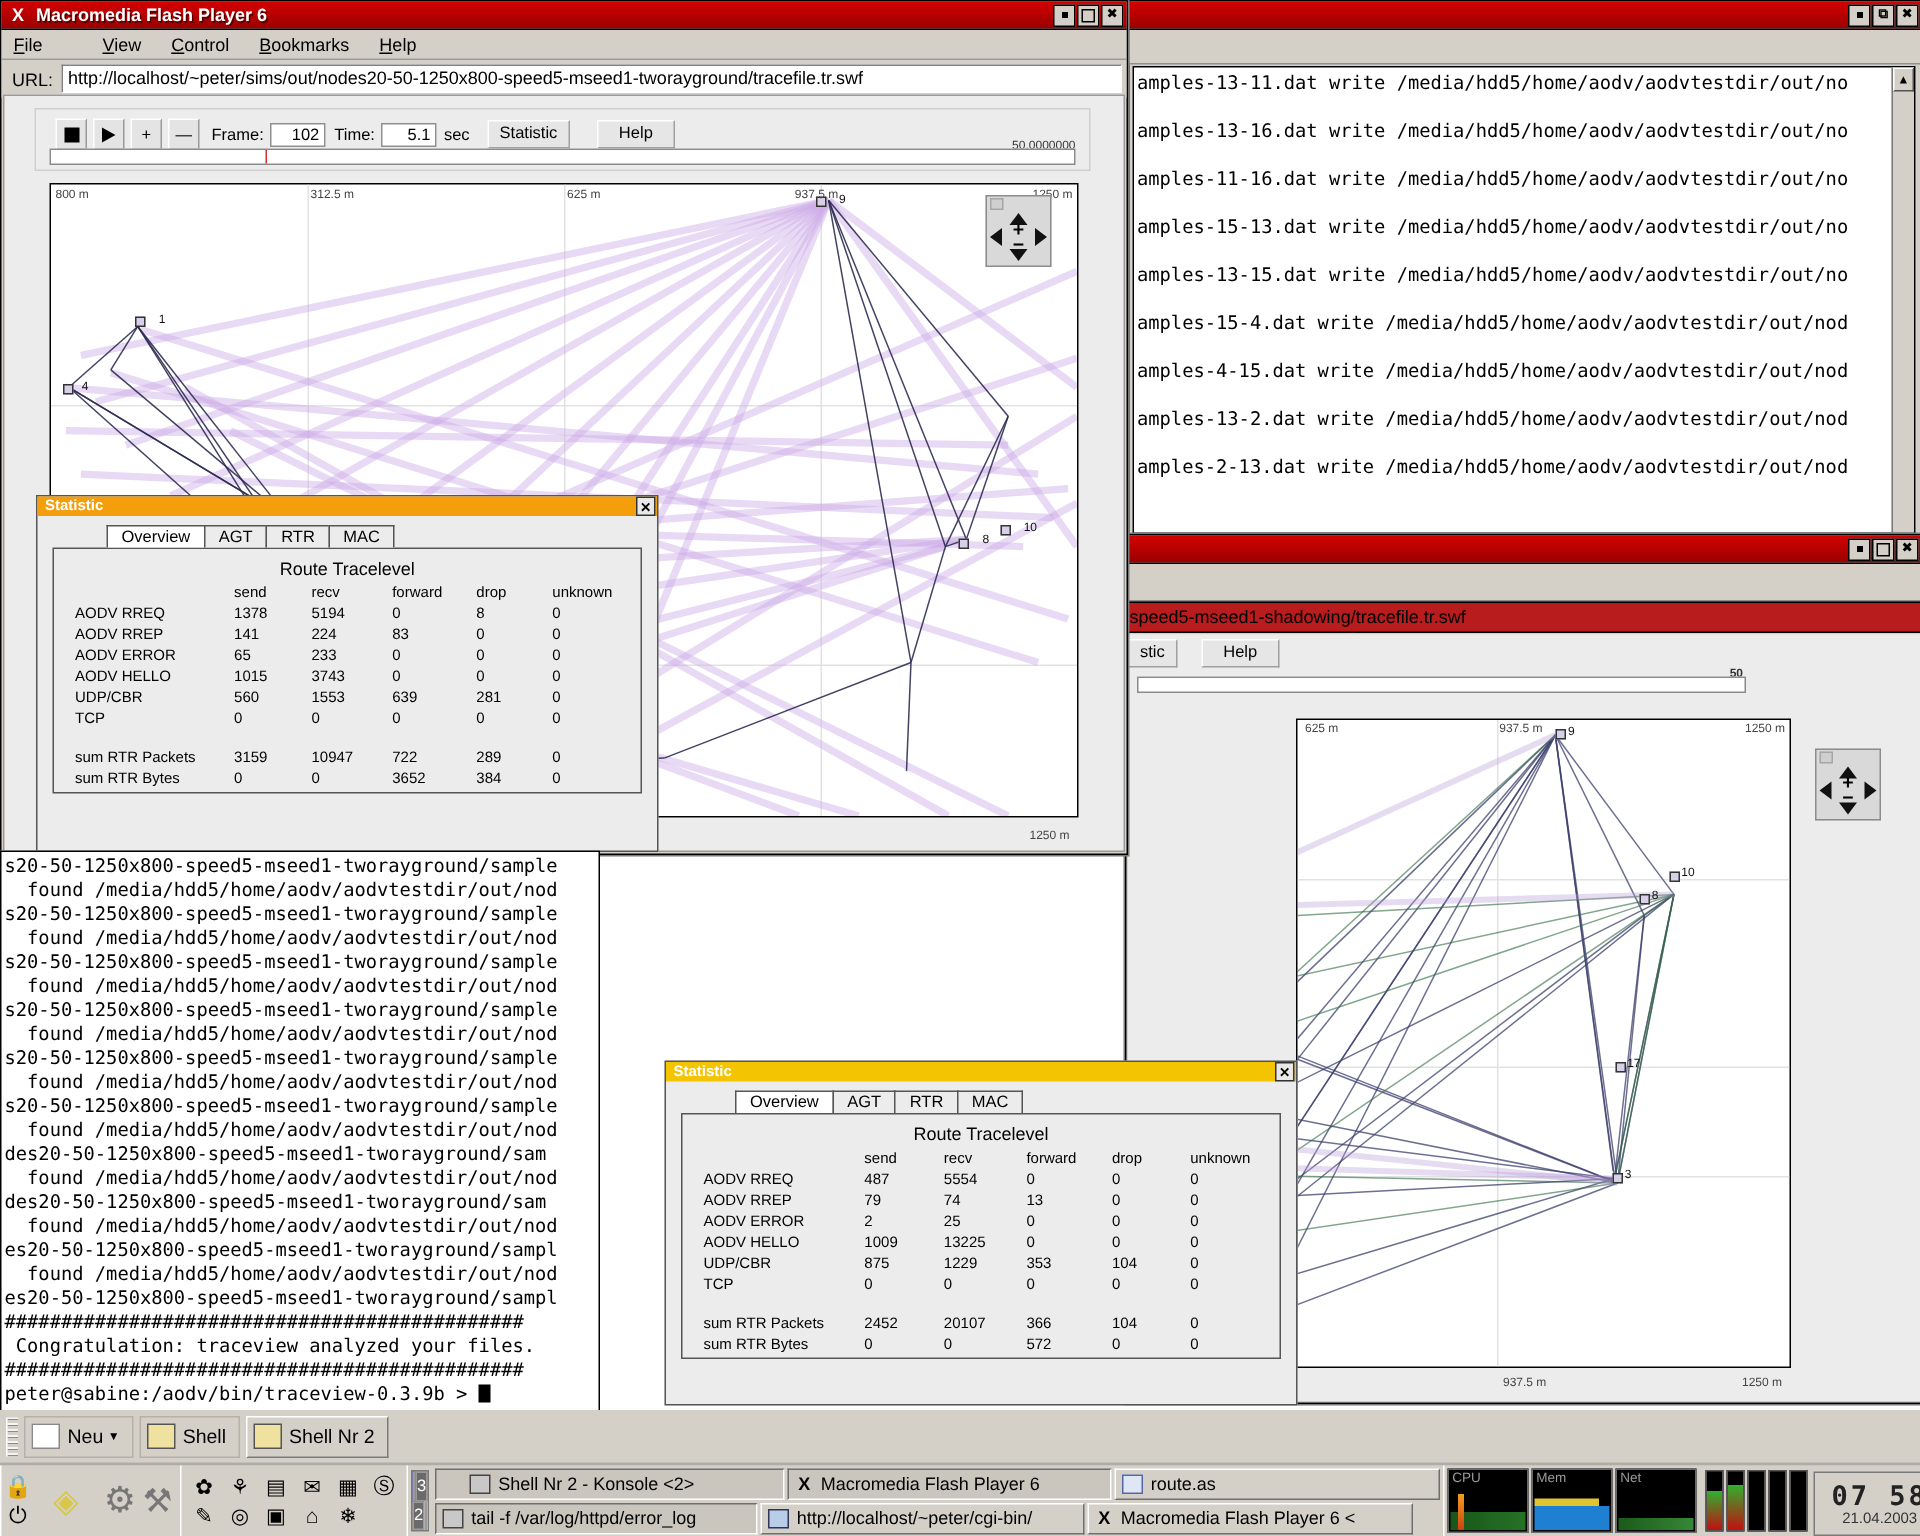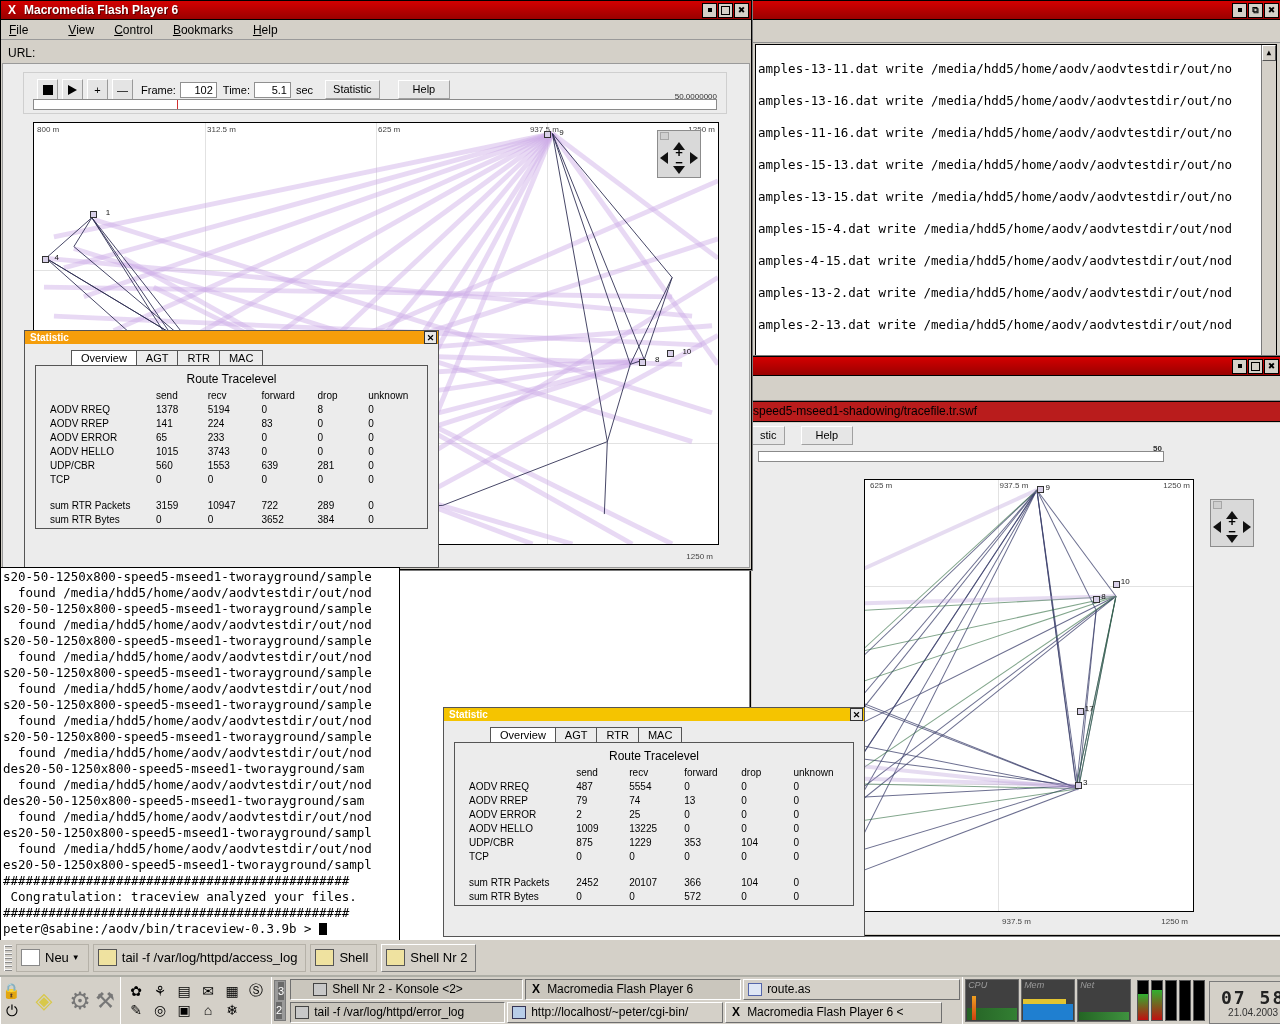--- a/index.html
+++ b/index.html
@@ -130,21 +130,21 @@
           display:flex;align-items:center;justify-content:center;color:#333;}
   .pgcell.active{background:#6a6a6a;color:#fff;}
   .tasklist{flex:1;display:flex;flex-direction:column;justify-content:center;gap:2px;padding:2px 2px;}
   .taskrow{display:flex;gap:2px;}
   .taskbtn{display:flex;align-items:center;height:19px;padding:0 4px;font-size:12px;
            border:1px solid #fff;border-right-color:#6f6f6f;border-bottom-color:#6f6f6f;
            background:#d4d0c8;white-space:nowrap;overflow:hidden;}
   .taskbtn.pressed{border:1px solid #6f6f6f;border-right-color:#fff;border-bottom-color:#fff;
                    background:#cac6bd;}
   .monitors{display:flex;align-items:center;gap:2px;padding:2px;}
-  .mon{width:52px;height:41px;background:#404040;border:1px solid #6a6a6a;position:relative;font-style:italic;}
+  .mon{width:52px;height:41px;background:#000000;border:1px solid #6a6a6a;position:relative;}
   .mon .ttl{position:absolute;left:2px;top:0;font-size:9px;color:#9a9a9a;}
   .vu{width:10px;height:39px;background:#000;border:1px solid #555;position:relative;}
   .clockbox{width:86px;height:41px;border:1px solid #7a7a7a;background:#d4d0c8;
             display:flex;flex-direction:column;align-items:center;justify-content:center;}
   .clocktime{font-family:"DejaVu Sans Mono",monospace;font-size:18px;font-weight:bold;
              letter-spacing:2px;color:#222;line-height:19px;}
   .clockdate{font-size:10px;color:#333;}
 
   .wallpaper{position:absolute;inset:0;background:#ffffff;}
 </style>
@@ -159,21 +159,21 @@
     <div class="tb-btns">
       <div class="tb-btn">
           <span class="sq"></span>
         </div>
       <div class="tb-btn">⧉</div>
       <div class="tb-btn">✖</div>
     </div>
   </div>
   <div style="height:22px;background:#d4d0c8;border-bottom:1px solid #8f8f8f;"></div>
   <div class="term" style="left:2px;top:43px;width:520px;height:310px;">
-    <div style="padding-top:16px;">
+    <div style="padding-top:2px;">
       <div class="termline">amples-13-11.dat write /media/hdd5/home/aodv/aodvtestdir/out/no</div>
       <div style="height:16px"></div>
       <div class="termline">amples-13-16.dat write /media/hdd5/home/aodv/aodvtestdir/out/no</div>
       <div style="height:16px"></div>
       <div class="termline">amples-11-16.dat write /media/hdd5/home/aodv/aodvtestdir/out/no</div>
       <div style="height:16px"></div>
       <div class="termline">amples-15-13.dat write /media/hdd5/home/aodv/aodvtestdir/out/no</div>
       <div style="height:16px"></div>
       <div class="termline">amples-13-15.dat write /media/hdd5/home/aodv/aodvtestdir/out/no</div>
       <div style="height:16px"></div>
@@ -322,20 +322,21 @@
   <div class="menubar">
     <span><u>F</u><span title="File">ile</span></span>
     <span><u>V</u>iew</span>
     <span><u>C</u>ontrol</span>
     <span><u>B</u>ookmarks</span>
     <span><u>H</u>elp</span>
   </div>
 
   <div class="urlbar">
     <div class="lbl">URL:</div>
+    <div class="urlfield">http://localhost/~peter/sims/out/nodes20-50-1250x800-speed5-mseed1-tworayground/tracefile.tr.swf</div>
   </div>
 
   <div class="flashbody" style="position:absolute;left:1px;top:62px;right:1px;bottom:1px;border:1px solid #9a9a9a;">
 
     <div style="position:absolute;left:20px;right:22px;top:8px;height:40px;background:#ececec;border:1px solid #cfcfcf;"></div>
 
     <div class="ctrlbar" style="position:absolute;left:28px;top:12px;">
       <div class="ctrlbtn">
           <span style="width:10px;height:10px;background:#000;display:block;"></span>
         </div>
@@ -695,24 +696,20 @@
 
   <div class="tbrow1">
     <div class="grip" style="height:26px;margin-right:4px;"></div>
     <div class="tbitem">
       <span class="mini" style="background:#fff;border:1px solid #888;"></span>
       <span>Neu</span>
       <span style="margin-left:3px;font-size:8px;">▼</span>
     </div>
     <div class="tbitem">
       <span class="mini" style="background:#efe2a0;border:1px solid #555;"></span>
-      <span>tail -f /var/log/httpd/access_log</span>
-    </div>
-    <div class="tbitem">
-      <span class="mini" style="background:#efe2a0;border:1px solid #555;"></span>
       <span>Shell</span>
     </div>
     <div class="tbitem raised">
       <span class="mini" style="background:#efe2a0;border:1px solid #555;"></span>
       <span>Shell Nr 2</span>
     </div>
   </div>
 
   <div class="tbrow2">
     <div class="grip"></div>

